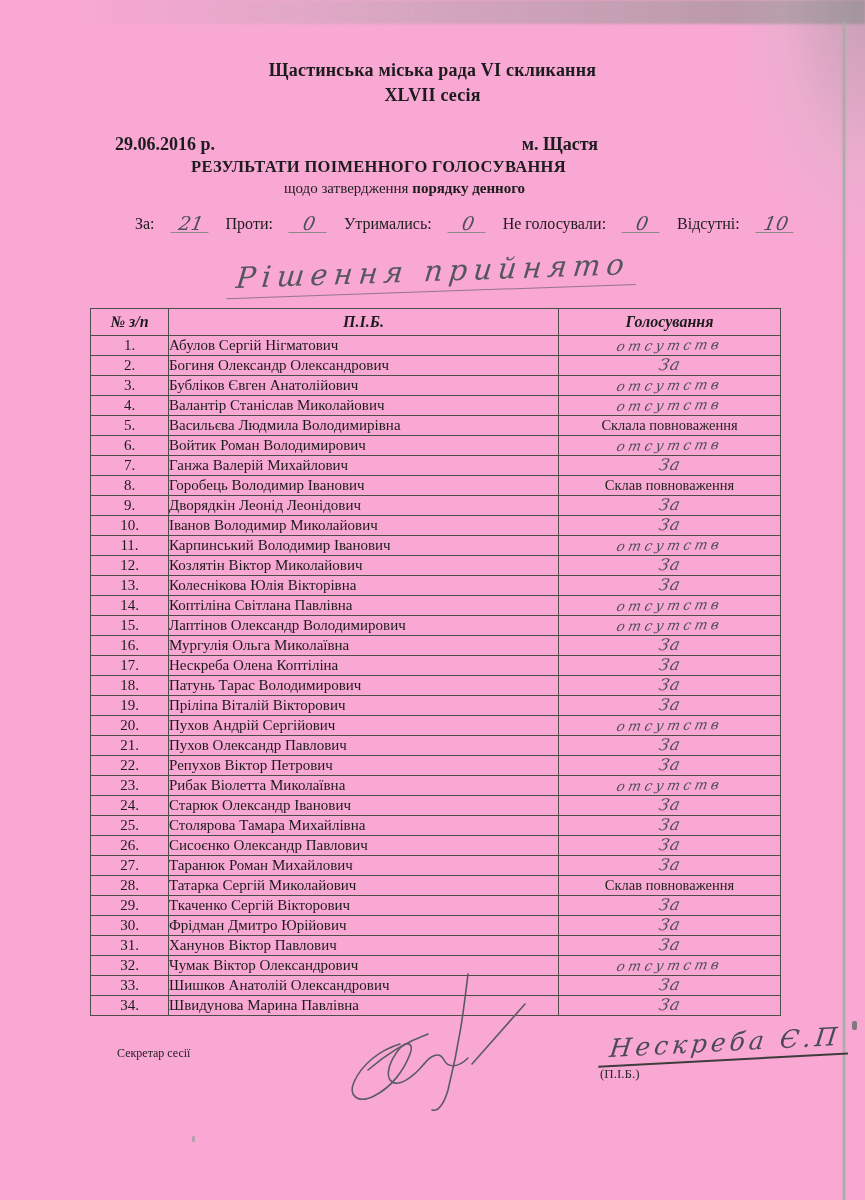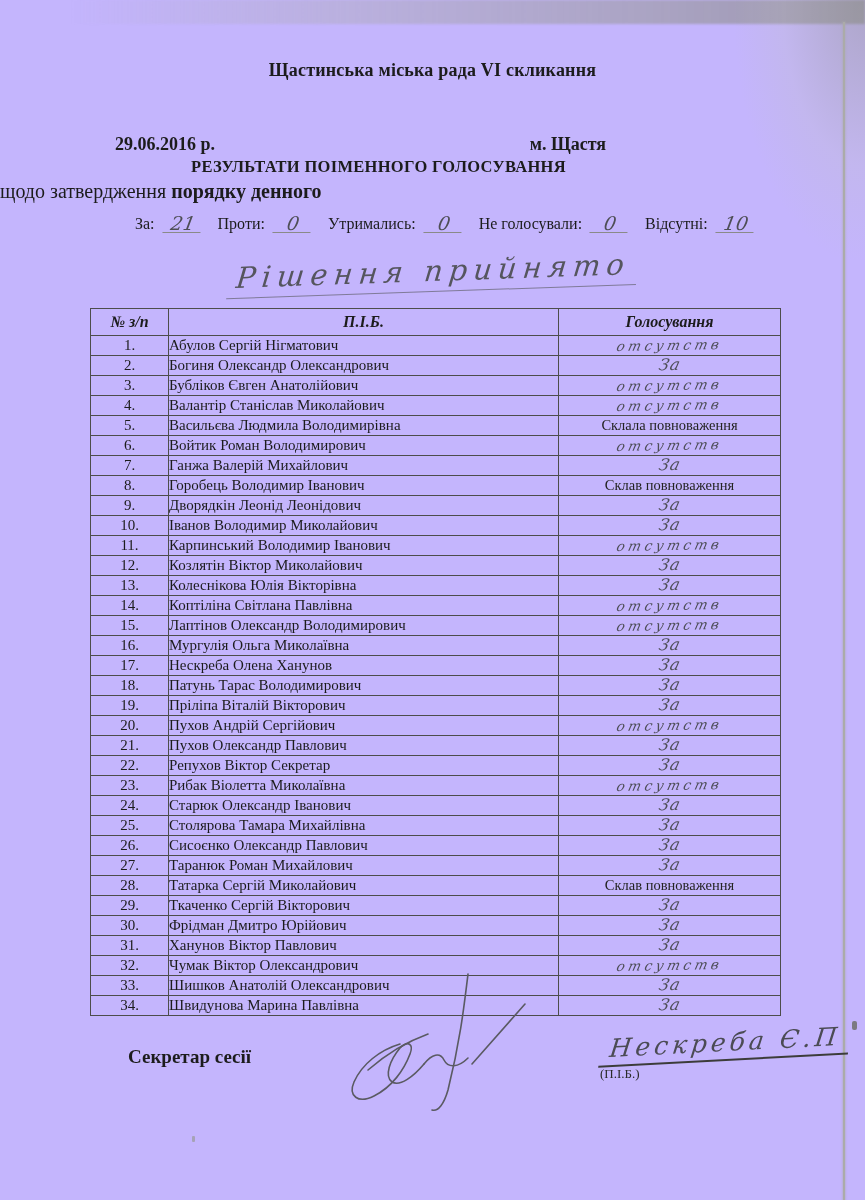--- a/index.html
+++ b/index.html
@@ -3,21 +3,21 @@
 <meta charset="utf-8">
 <style>
   html,body{margin:0;padding:0;}
   body{
     width:865px;height:1200px;overflow:hidden;
     background:#e9e9e7;
     font-family:"Liberation Serif","DejaVu Serif",serif;
   }
   .page{
     position:relative;width:865px;height:1200px;
-    background:#c4b5fd;color:#1c1c1c;overflow:hidden;
+    background:#f9a8d4;color:#1c1c1c;overflow:hidden;
   }
   
   .scan-top-band{
     position:absolute;top:0;left:0;width:865px;height:24px;
     background:linear-gradient(to right,rgba(180,180,178,0) 8%,rgba(168,168,166,.35) 40%,rgba(150,150,148,.55) 75%,rgba(135,135,133,.65) 100%);
     filter:blur(1px);
   }
   .scan-corner-smudge{
     position:absolute;top:0;right:0;width:130px;height:260px;
     background:radial-gradient(ellipse at 100% 0%,rgba(150,150,148,.5),rgba(190,190,188,.22) 45%,rgba(200,200,198,0) 72%);
@@ -33,27 +33,27 @@
   .scan-speck{
     position:absolute;left:192px;top:1136px;width:3px;height:6px;
     background:#9a9a98;opacity:.7;border-radius:1px;
   }
   
   .hdr{position:absolute;left:0;width:865px;text-align:center;font-weight:bold;font-size:18px;letter-spacing:.2px;}
   .hdr1{top:60px;}
   .hdr2{top:85px;}
   .daterow{position:absolute;top:134px;left:0;width:694px;height:22px;font-weight:bold;font-size:18px;}
   .daterow .date{position:absolute;left:115px;}
-  .daterow .city{position:absolute;right:88px;}
+  .daterow .city{position:absolute;right:96px;}
   .doc-title{position:absolute;top:157px;left:0;width:757px;text-align:center;font-weight:bold;font-size:16.5px;letter-spacing:.3px;}
-  .doc-subtitle{position:absolute;top:180px;left:0;width:809px;text-align:left;font-size:20px;}
+  .doc-subtitle{position:absolute;top:180px;left:0;width:809px;text-align:center;font-size:15px;}
   .doc-subtitle .bold{font-weight:bold;}
   
   .tally{position:absolute;top:215px;left:135px;width:660px;display:flex;align-items:flex-end;gap:16px;font-size:16px;}
-  .tally .t-item{display:flex;align-items:flex-start;gap:9px;white-space:nowrap;}
+  .tally .t-item{display:flex;align-items:flex-start;gap:17px;white-space:nowrap;}
   .t-value{
     display:inline-block;min-width:34px;text-align:center;
     border-bottom:1.5px solid #8a8a88;padding:0 2px 0 2px;
     font-family:"DejaVu Serif",serif;font-style:italic;
     color:#4e4e56;font-size:19px;line-height:17px;
     transform:skewX(-10deg);
   }
   
   .decision-note{
     position:absolute;top:254px;left:0;width:865px;text-align:center;
@@ -86,21 +86,21 @@
   td.c-name{padding-left:10px;font-size:15px;}
   td.c-vote{text-align:center;}
   .v-print{font-size:14.5px;color:#242422;}
   .v-hand{
     display:inline-block;font-family:"DejaVu Serif",serif;font-style:italic;
     color:#4e4e58;transform:skewX(-14deg) rotate(-1deg);
   }
   .v-absent{font-size:13.5px;letter-spacing:3.5px;}
   .v-za{font-size:16px;letter-spacing:1px;}
   
-  .secretary{position:absolute;top:1046px;left:128px;font-weight:bold;font-size:19px;}
+  .secretary{position:absolute;top:1046px;left:117px;font-weight:normal;font-size:12px;}
   .sig-svg{position:absolute;left:340px;top:972px;}
   .sig-name{
     position:absolute;left:600px;top:1028px;width:250px;text-align:center;
     font-family:"DejaVu Serif",serif;font-style:italic;color:#4b4b54;
     font-size:25px;letter-spacing:4px;
     border-bottom:2px solid #3c3c3a;padding-bottom:2px;
     transform:rotate(-3deg) skewX(-10deg);
   }
   .pib-label{position:absolute;left:600px;top:1066px;width:250px;text-align:left;font-size:13px;color:#2a2a28;}
 </style>
@@ -109,20 +109,21 @@
 
 <div class="page">
 
   <div class="scan-top-band"></div>
   <div class="scan-corner-smudge"></div>
   <div class="scan-edge-line"></div>
   <div class="scan-tick"></div>
   <div class="scan-speck"></div>
 
   <div class="hdr hdr1">Щастинська міська рада VI скликання</div>
+  <div class="hdr hdr2">XLVII сесія</div>
 
   <div class="daterow">
     <span class="date">29.06.2016 р.</span>
     <span class="city">м. Щастя</span>
   </div>
 
   <div class="doc-title">РЕЗУЛЬТАТИ ПОІМЕННОГО ГОЛОСУВАННЯ</div>
   <div class="doc-subtitle"><span>щодо затвердження </span><span class="bold">порядку денного</span></div>
 
   <div class="tally">
@@ -261,21 +262,21 @@
   </tr>
 
   <tr>
     <td class="c-num">16.</td>
     <td class="c-name">Мургулія Ольга Миколаївна</td>
     <td class="c-vote"><span class="v-hand v-za">За</span></td>
   </tr>
 
   <tr>
     <td class="c-num">17.</td>
-    <td class="c-name">Нескреба Олена Ханунов</td>
+    <td class="c-name">Нескреба Олена Коптіліна</td>
     <td class="c-vote"><span class="v-hand v-za">За</span></td>
   </tr>
 
   <tr>
     <td class="c-num">18.</td>
     <td class="c-name">Патунь Тарас Володимирович</td>
     <td class="c-vote"><span class="v-hand v-za">За</span></td>
   </tr>
 
   <tr>
@@ -291,21 +292,21 @@
   </tr>
 
   <tr>
     <td class="c-num">21.</td>
     <td class="c-name">Пухов Олександр Павлович</td>
     <td class="c-vote"><span class="v-hand v-za">За</span></td>
   </tr>
 
   <tr>
     <td class="c-num">22.</td>
-    <td class="c-name">Репухов Віктор Секретар</td>
+    <td class="c-name">Репухов Віктор Петрович</td>
     <td class="c-vote"><span class="v-hand v-za">За</span></td>
   </tr>
 
   <tr>
     <td class="c-num">23.</td>
     <td class="c-name">Рибак Віолетта Миколаївна</td>
     <td class="c-vote"><span class="v-hand v-absent">отсутств</span></td>
   </tr>
 
   <tr>

